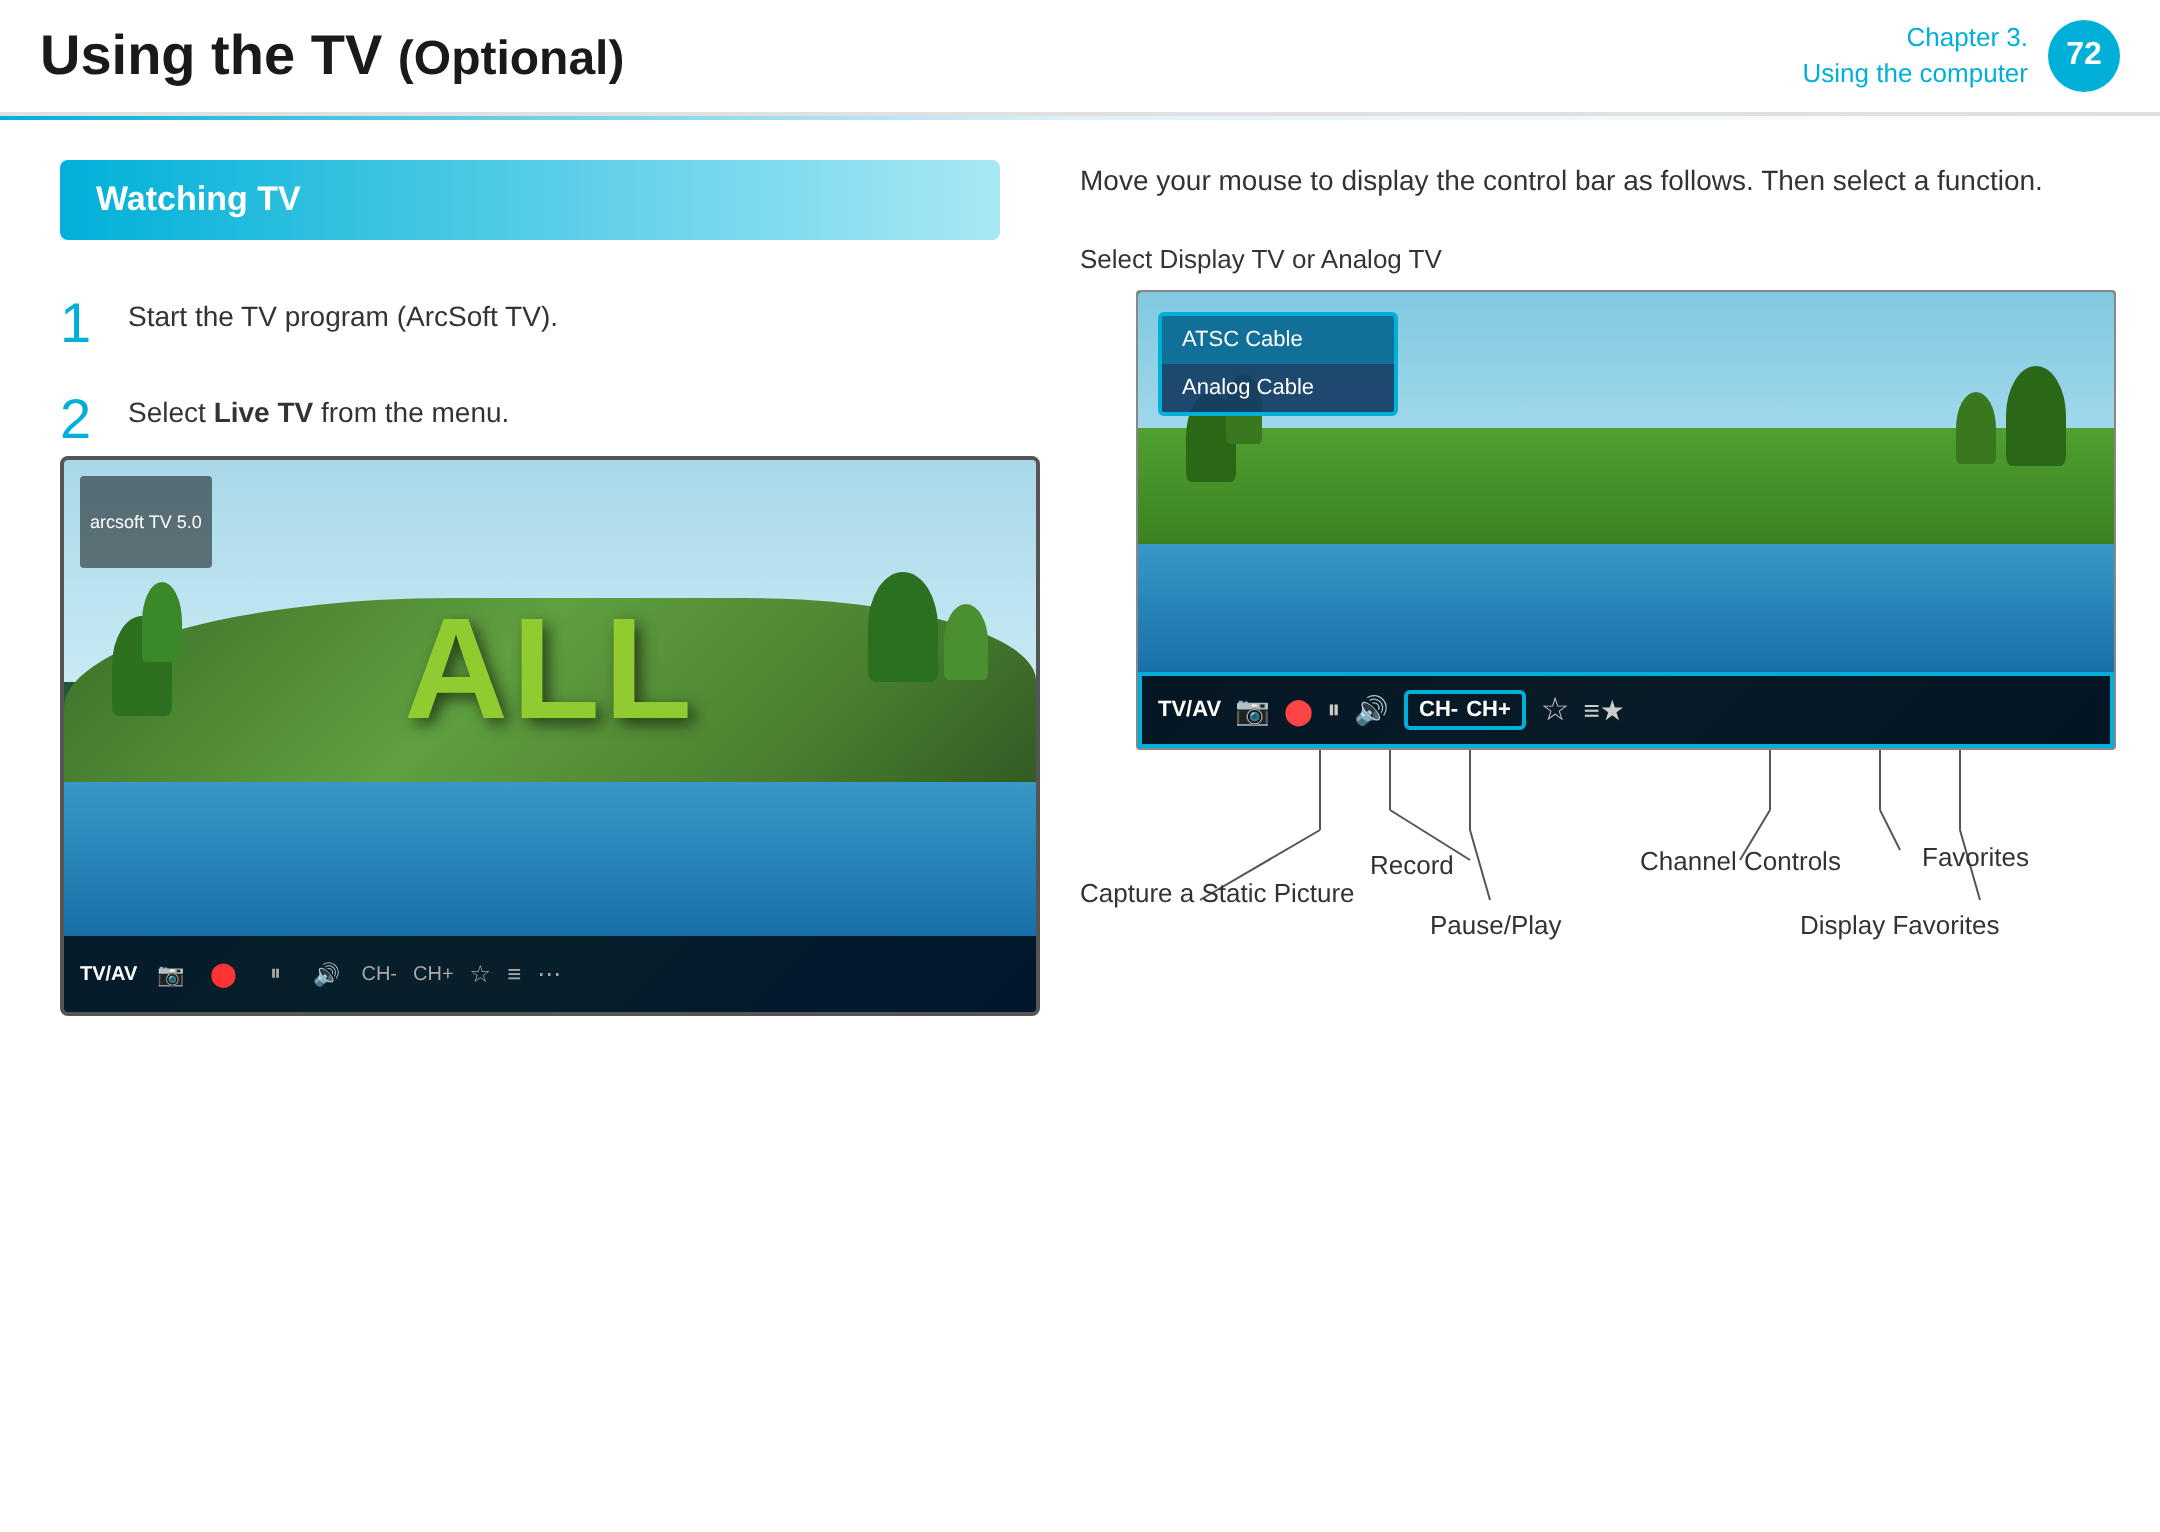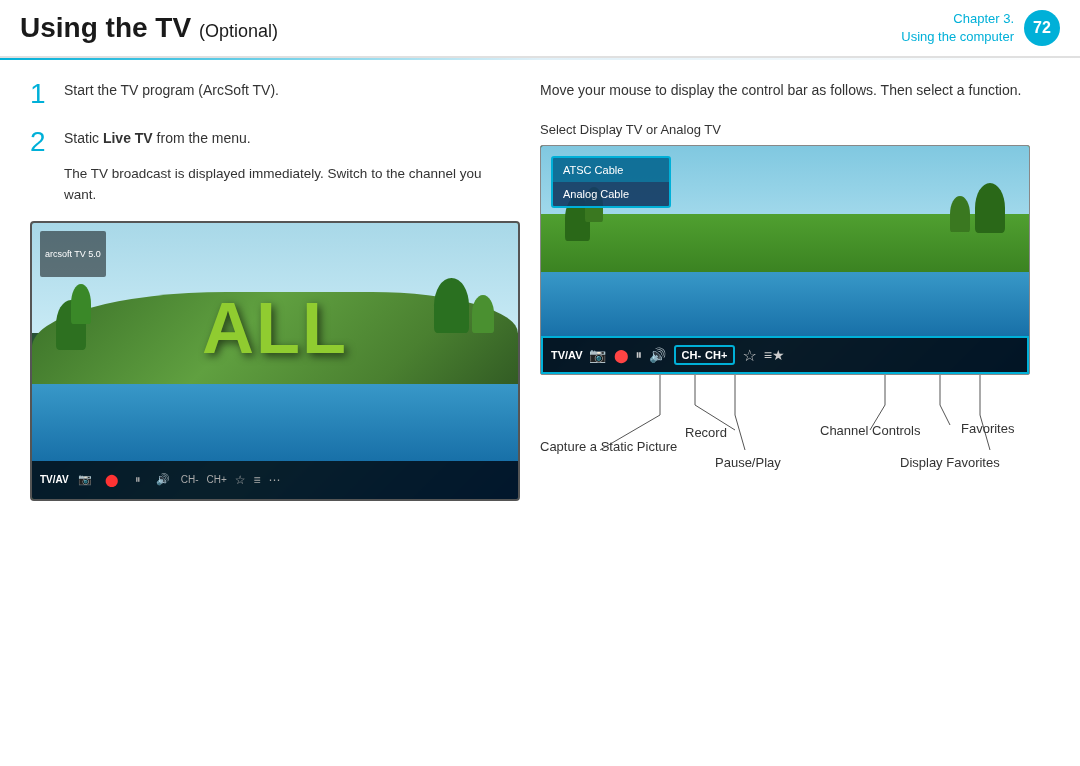--- a/index.html
+++ b/index.html
@@ -234,20 +234,21 @@
     }
 
     .tv-ui-container {
       width: 490px;
       height: 230px;
       background: linear-gradient(135deg, #2a5a2a 0%, #4a8040 30%, #7ab860 60%, #1a6040 100%);
       border-radius: 2px;
       position: relative;
       overflow: visible;
       border: 1px solid #888;
+      margin-left: 28px;
     }
 
     
     .diag-sky {
       position: absolute;
       top: 0; left: 0; right: 0;
       height: 45%;
       background: linear-gradient(to bottom, #80c8e0, #b0e0f0);
       border-radius: 2px 2px 0 0;
     }
@@ -337,59 +338,59 @@
       height: 140px;
       width: 490px;
     }
   </style>
 </head>
 <body>
 
 <div class="header">
   <div class="header-title">
     <strong>Using the TV</strong>
-    <span style="font-weight:400; font-size:18px;">(Optional)</span>
+    <span style="font-weight:700; font-size:24px;">(Optional)</span>
   </div>
   <div class="header-right">
     <div class="chapter-text">
       <div>Chapter 3.</div>
       <div>Using the computer</div>
     </div>
     <div class="page-badge">
       <span>72</span>
     </div>
   </div>
 </div>
 
 <div style="height:2px; background: linear-gradient(to right, #00b0d8, #e0f0f8, #fff); margin: 0;"></div>
 
 <div class="main">
 
   <div class="left-col">
 
+    <div class="watching-tv-banner">
+      <span>Watching TV</span>
+    </div>
 
     <div class="step">
       <div class="step-number">
         <span>1</span>
       </div>
       <div class="step-content">
         <span>Start the TV program (ArcSoft TV).</span>
       </div>
     </div>
 
     <div class="step" style="margin-bottom:4px;">
       <div class="step-number">
         <span>2</span>
       </div>
       <div class="step-content">
-        <span>Static </span><span class="bold">Live TV</span><span> from the menu.</span>
-      </div>
-    </div>
-    <div class="step-sub">
-      <span>The TV broadcast is displayed immediately. Switch to the channel you want.</span>
+        <span>Select </span><span class="bold">Live TV</span><span> from the menu.</span>
+      </div>
     </div>
 
     <div class="tv-screenshot">
       <div class="tv-screenshot-inner">
         <div class="sky"></div>
         <div class="ground" style="top:25%; height:50%; background: linear-gradient(135deg, #3a7028 0%, #60a040 40%, #4a8030 70%, #2a5020 100%); border-radius:40% 30% 0 0; position:absolute; left:0; right:0;"></div>
         <div class="water" style="position:absolute; bottom:38px; left:0; right:0; height:28%; background:linear-gradient(to bottom, #3898c8 0%, #1870a8 100%);"></div>
 
         <div style="position:absolute; top:28%; left:5%; width:30px; height:50px; background:#2d7020; border-radius:50% 50% 10% 10%; z-index:5;"></div>
         <div style="position:absolute; top:22%; left:8%; width:20px; height:40px; background:#3a8828; border-radius:50% 50% 10% 10%; z-index:5;"></div>

